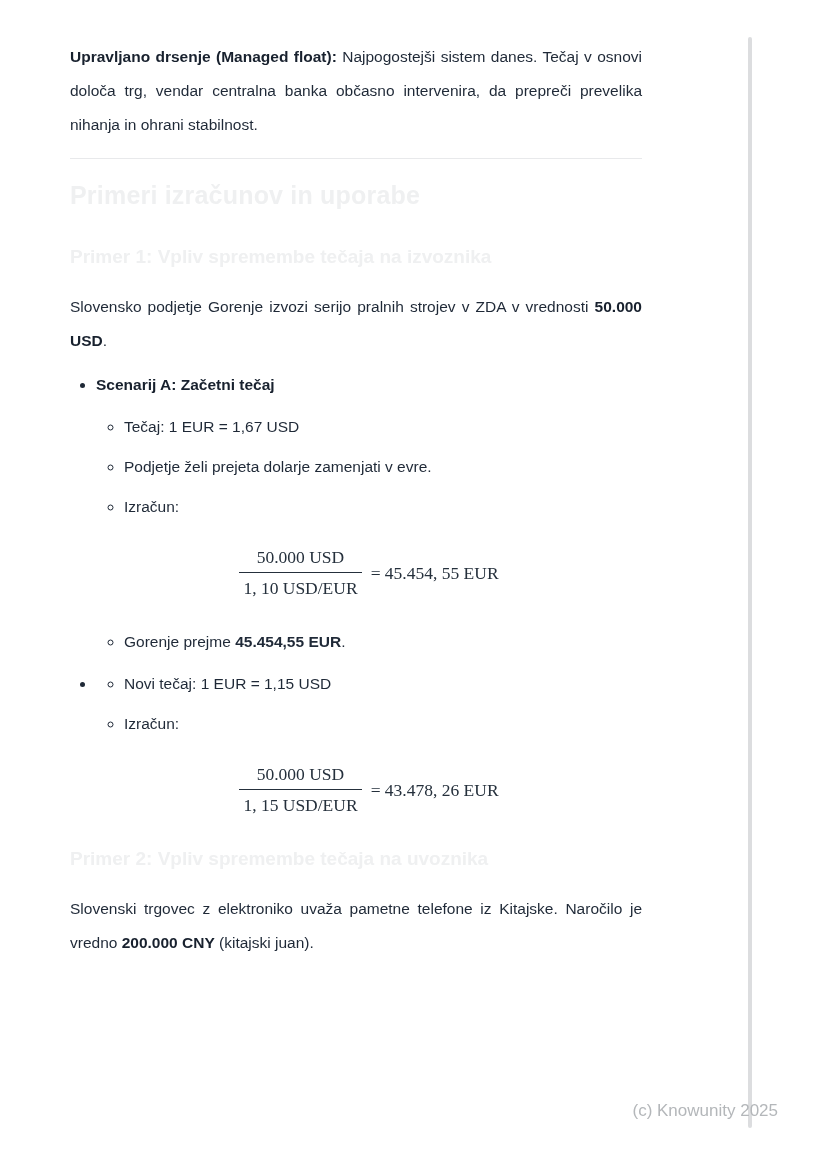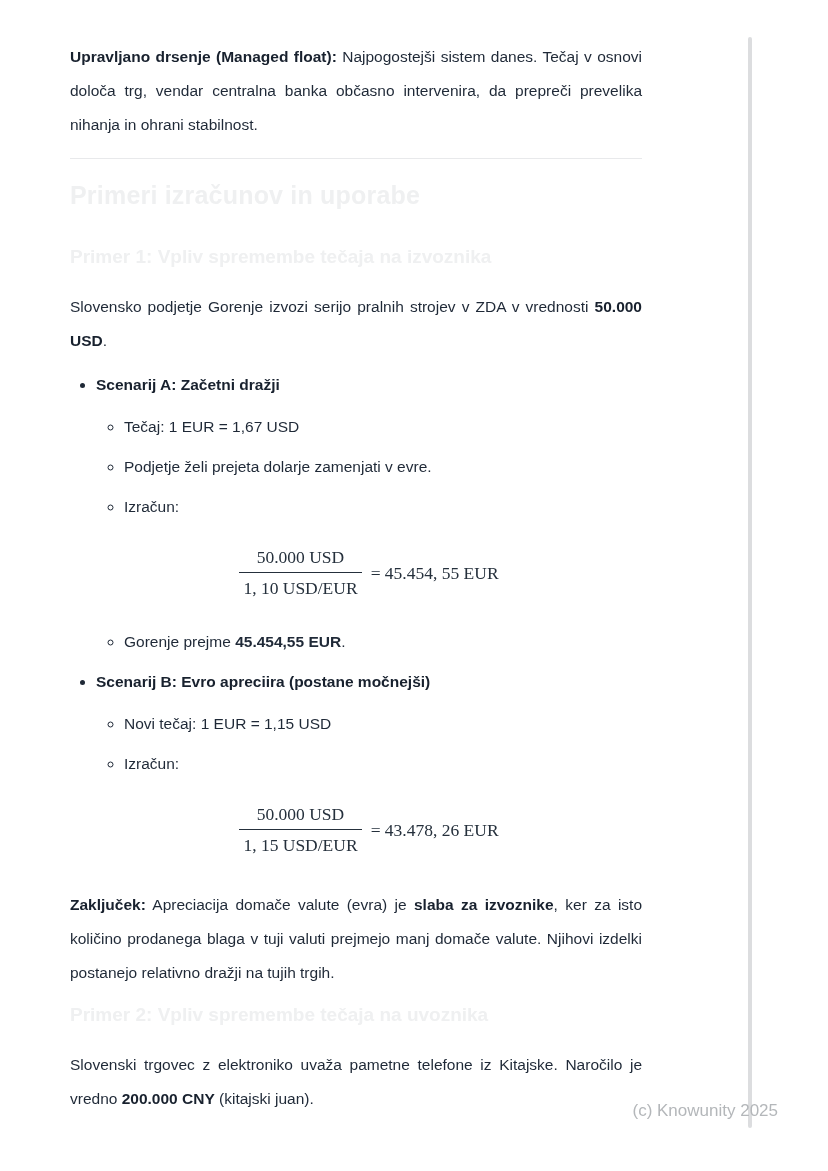--- a/index.html
+++ b/index.html
@@ -107,54 +107,52 @@
     <hr class="divider">
 
     <h2 class="faded-h2">Primeri izračunov in uporabe</h2>
 
     <h3 class="faded-h3">Primer 1: Vpliv spremembe tečaja na izvoznika</h3>
 
     <p class="para"><span>Slovensko podjetje Gorenje izvozi serijo pralnih strojev v ZDA v vrednosti </span><b>50.000 USD</b><span>.</span></p>
 
     <ul class="l1">
       <li>
-        <span class="li-b">Scenarij A: Začetni dražji</span>
+        <span class="li-b">Scenarij A: Začetni tečaj</span>
         <ul class="l2">
           <li>Tečaj: 1 EUR = 1,67 USD</li>
           <li>Podjetje želi prejeta dolarje zamenjati v evre.</li>
           <li>Izračun:</li>
         </ul>
         <div class="formula">
           <span class="frac">
             <span class="num">50.000 USD</span>
             <span class="den">1, 10 USD/EUR</span>
           </span>
           <span class="eq">= 45.454, 55 EUR</span>
         </div>
         <ul class="l2">
           <li><span>Gorenje prejme </span><b>45.454,55 EUR</b><span>.</span></li>
         </ul>
       </li>
       <li>
-        <span class="li-b">Scenarij B: Evro apreciira (postane močnejši)</span>
         <ul class="l2">
           <li>Novi tečaj: 1 EUR = 1,15 USD</li>
           <li>Izračun:</li>
         </ul>
         <div class="formula">
           <span class="frac">
             <span class="num">50.000 USD</span>
             <span class="den">1, 15 USD/EUR</span>
           </span>
           <span class="eq">= 43.478, 26 EUR</span>
         </div>
       </li>
     </ul>
 
-    <p class="para"><b>Zaključek:</b><span> Apreciacija domače valute (evra) je </span><b>slaba za izvoznike</b><span>, ker za isto količino prodanega blaga v tuji valuti prejmejo manj domače valute. Njihovi izdelki postanejo relativno dražji na tujih trgih.</span></p>
 
     <h3 class="faded-h3 second">Primer 2: Vpliv spremembe tečaja na uvoznika</h3>
 
     <p class="para"><span>Slovenski trgovec z elektroniko uvaža pametne telefone iz Kitajske. Naročilo je vredno </span><b>200.000 CNY</b><span> (kitajski juan).</span></p>
 
   </div>
 
   <div class="scrollbar-thumb"></div>
   <div class="footer">(c) Knowunity 2025</div>
 </div>

